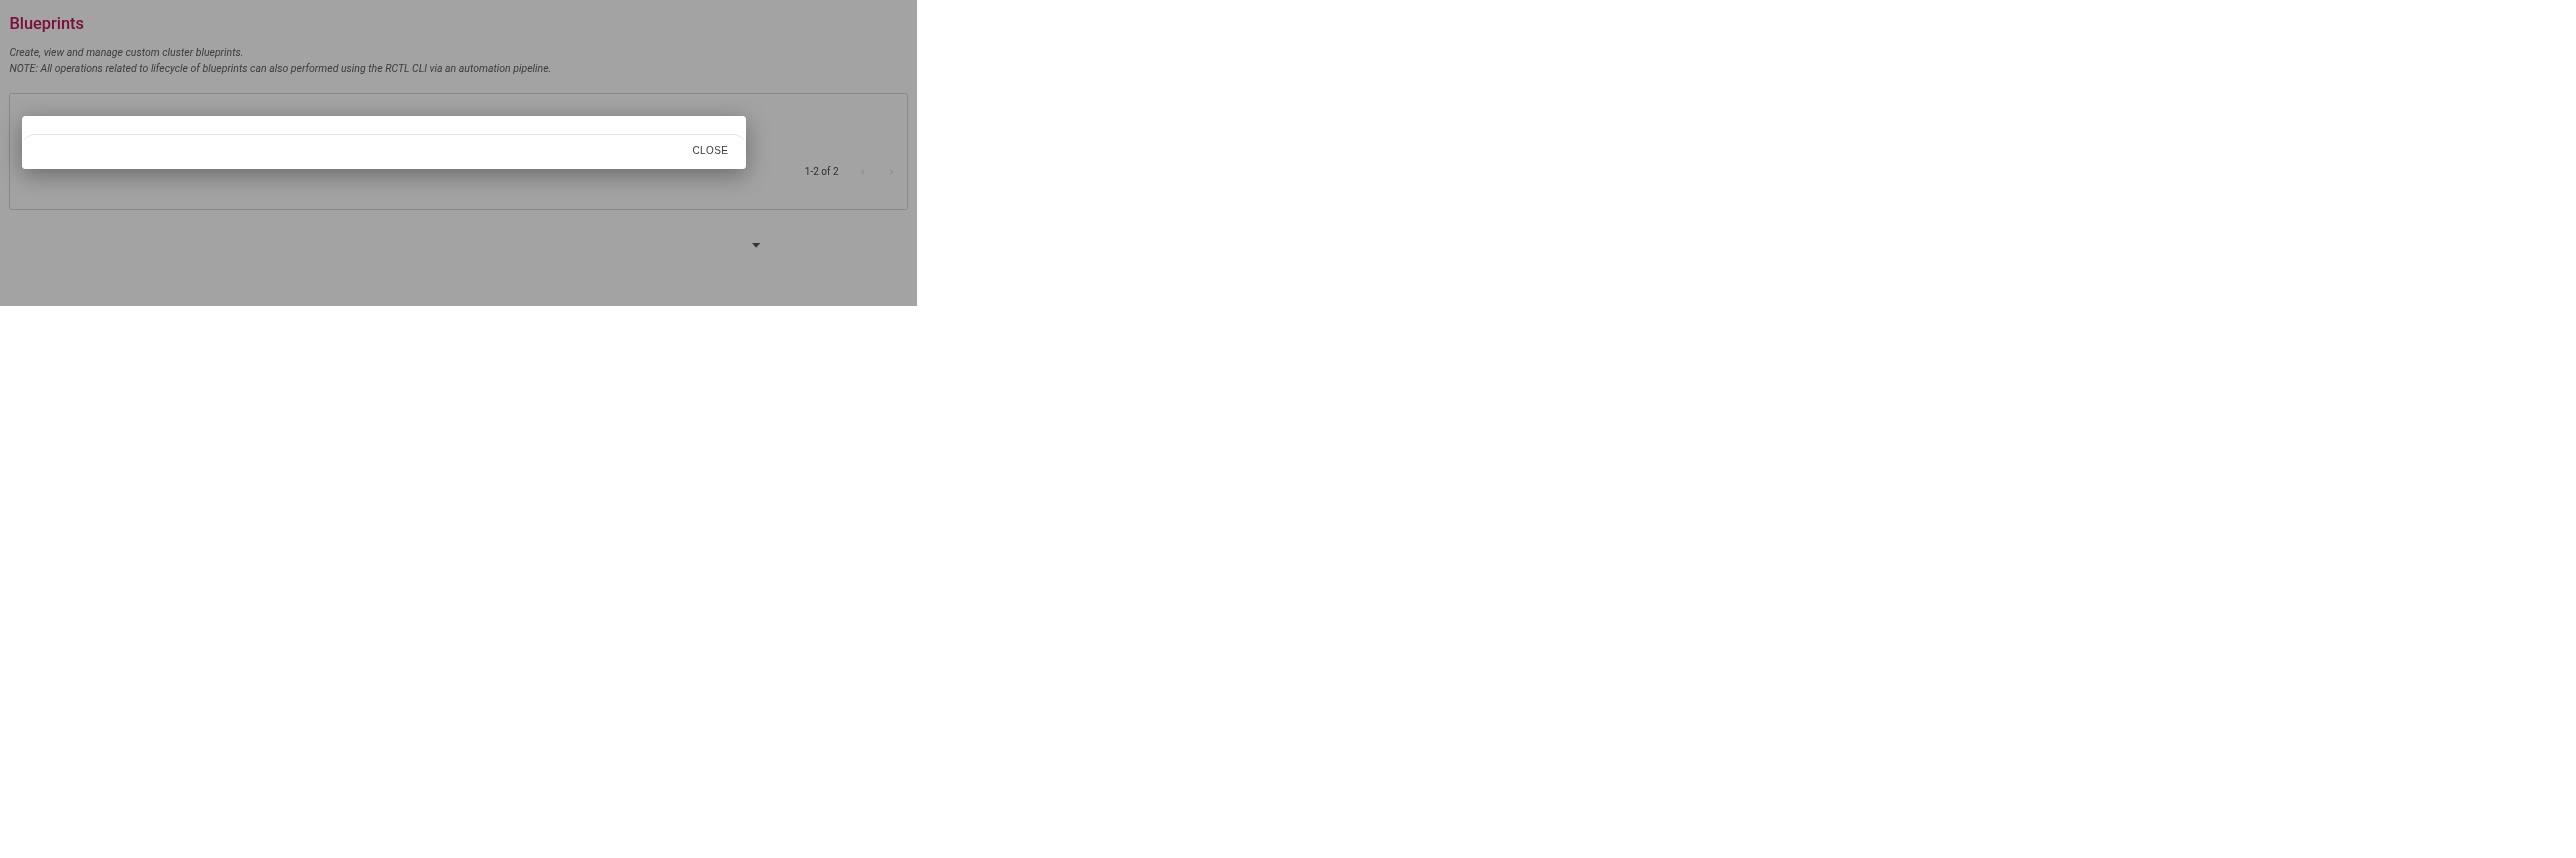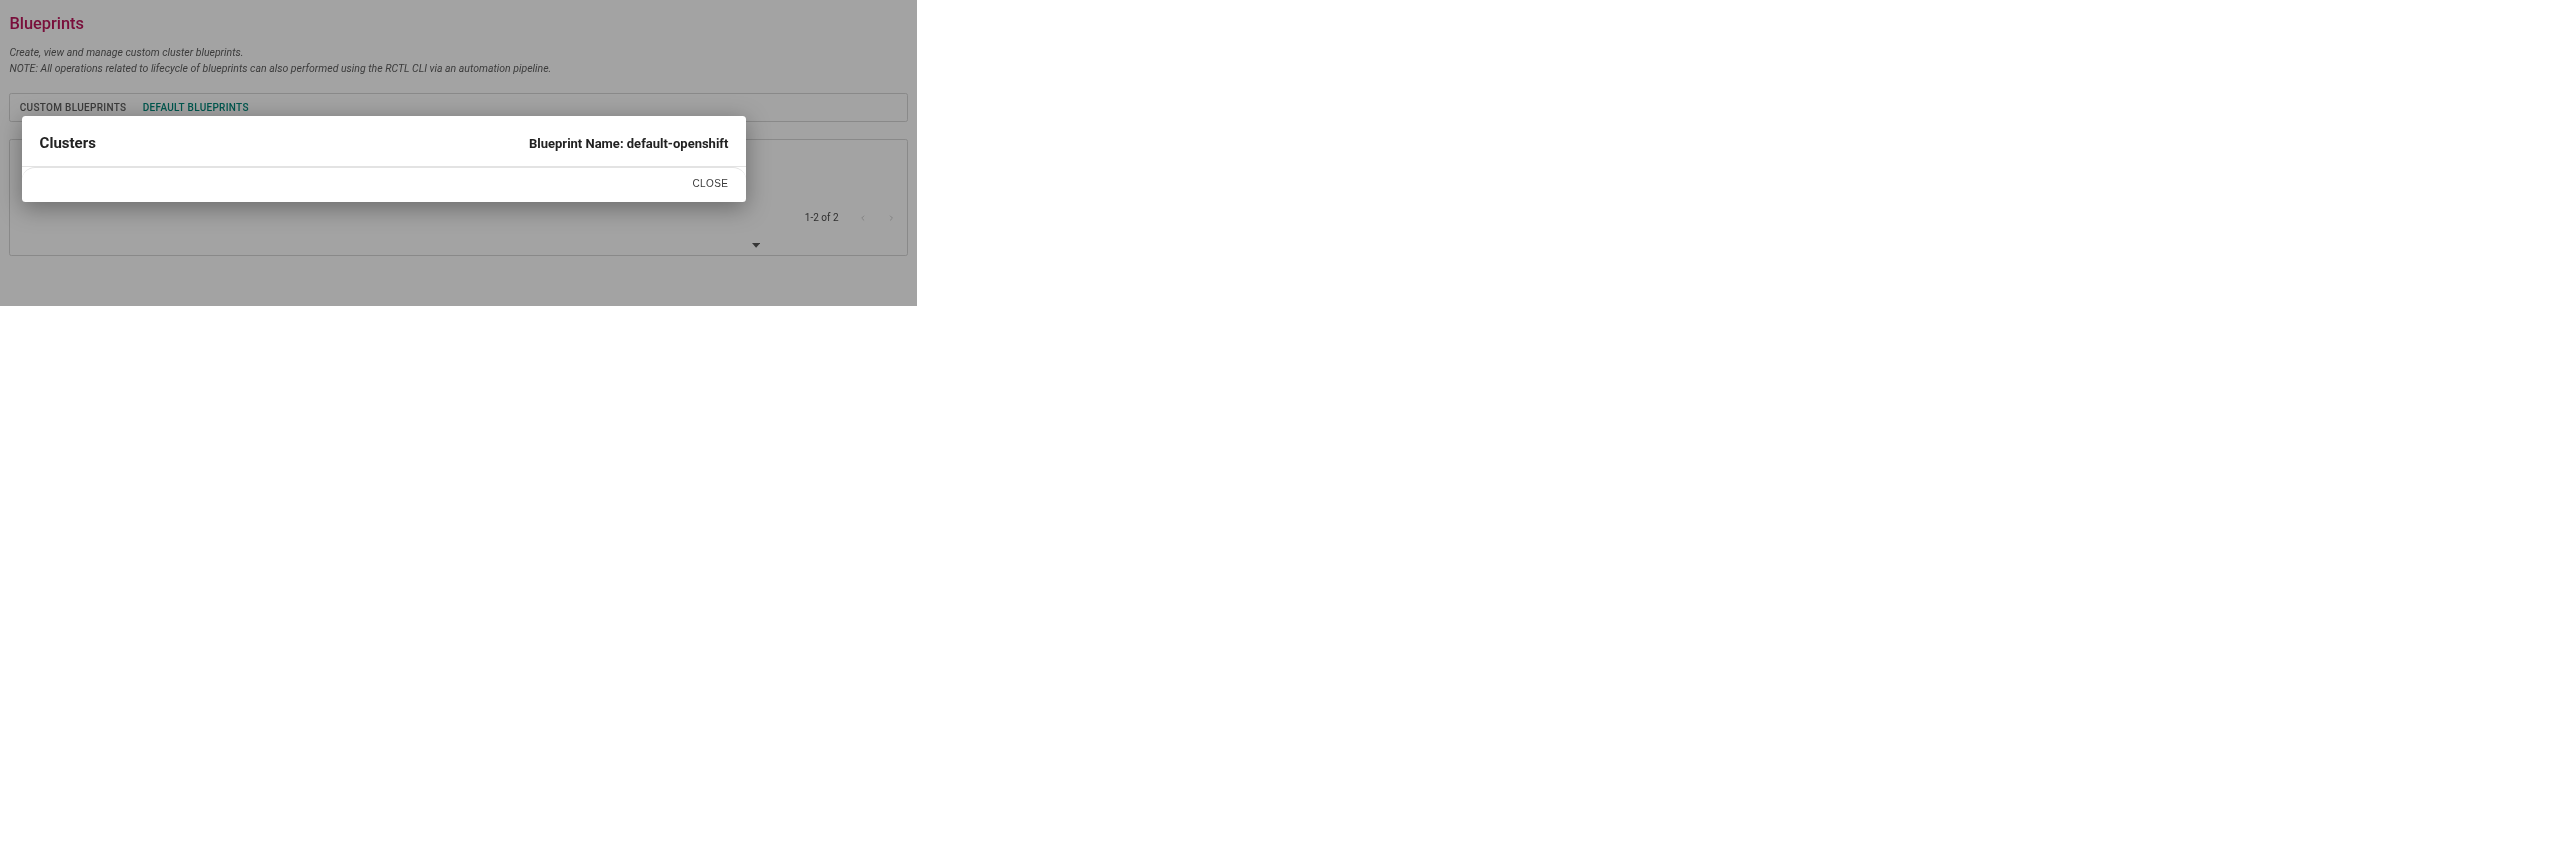--- a/index.html
+++ b/index.html
@@ -163,24 +163,20 @@
 
 <div class="page">
 
   <h1 class="page-title">Blueprints</h1>
 
   <p class="page-desc">
     <span>Create, view and manage custom cluster blueprints.</span><br>
     <span>NOTE: All operations related to lifecycle of blueprints can also performed using the RCTL CLI via an automation pipeline.</span>
   </p>
 
-  <div class="tabs-card">
-    <span class="tab">CUSTOM BLUEPRINTS</span>
-    <span class="tab active">DEFAULT BLUEPRINTS</span>
-  </div>
 
   <div class="list-card">
     <div class="pager">
       <span class="pager-range">1-2 of 2</span>
       <span class="chev">
         <svg viewBox="0 0 24 24">
             <polyline points="15 5 8 12 15 19"></polyline>
           </svg>
       </span>
       <span class="chev">
@@ -195,25 +191,19 @@
 <span class="rows-dd-arrowhead">
   <svg width="8.2" height="4.7" viewBox="0 0 14 8">
       <polygon points="0,0 14,0 7,8"></polygon>
     </svg>
 </span>
 
 <div class="backdrop"></div>
 
 <div class="dialog">
 
-  <div class="dialog-header">
-    <div class="dialog-title">Clusters</div>
-    <div class="blueprint-name">
-      <span class="lbl">Blueprint Name: </span><span class="val">default-openshift</span>
-    </div>
-  </div>
 
 
   <div class="dialog-footer">
     <button class="close-btn">CLOSE</button>
   </div>
 </div>
 
 
 </body></html>

